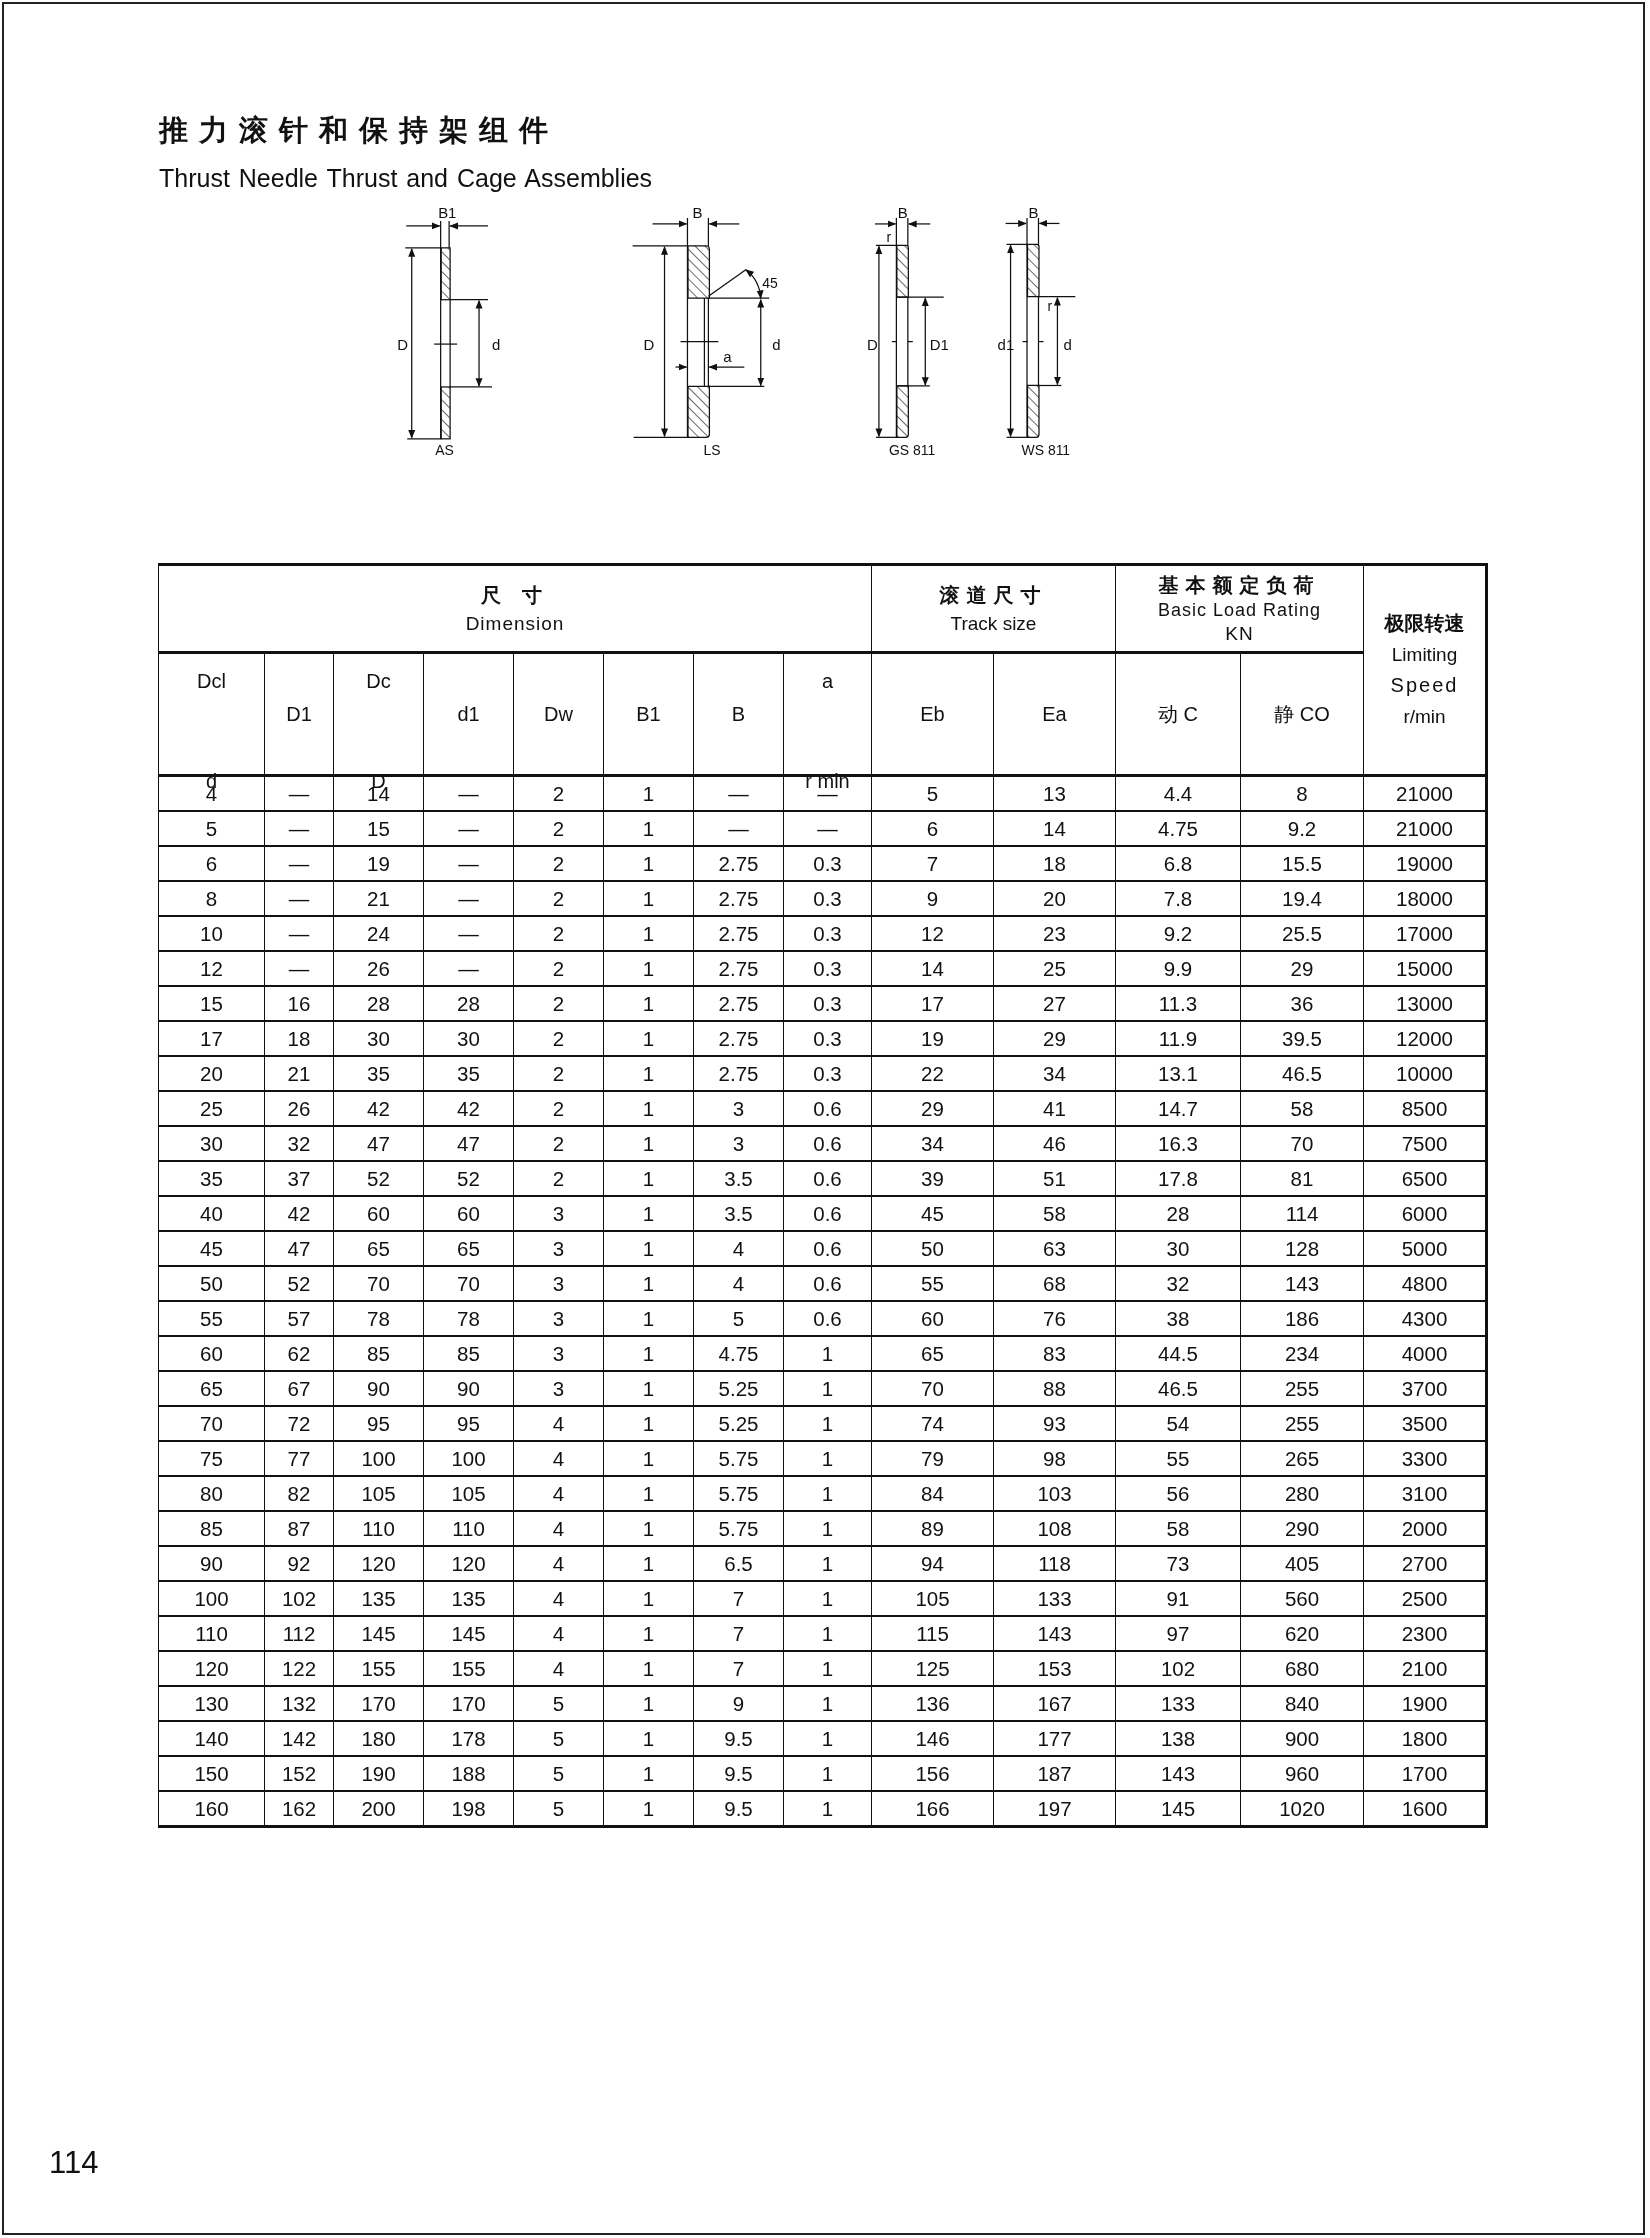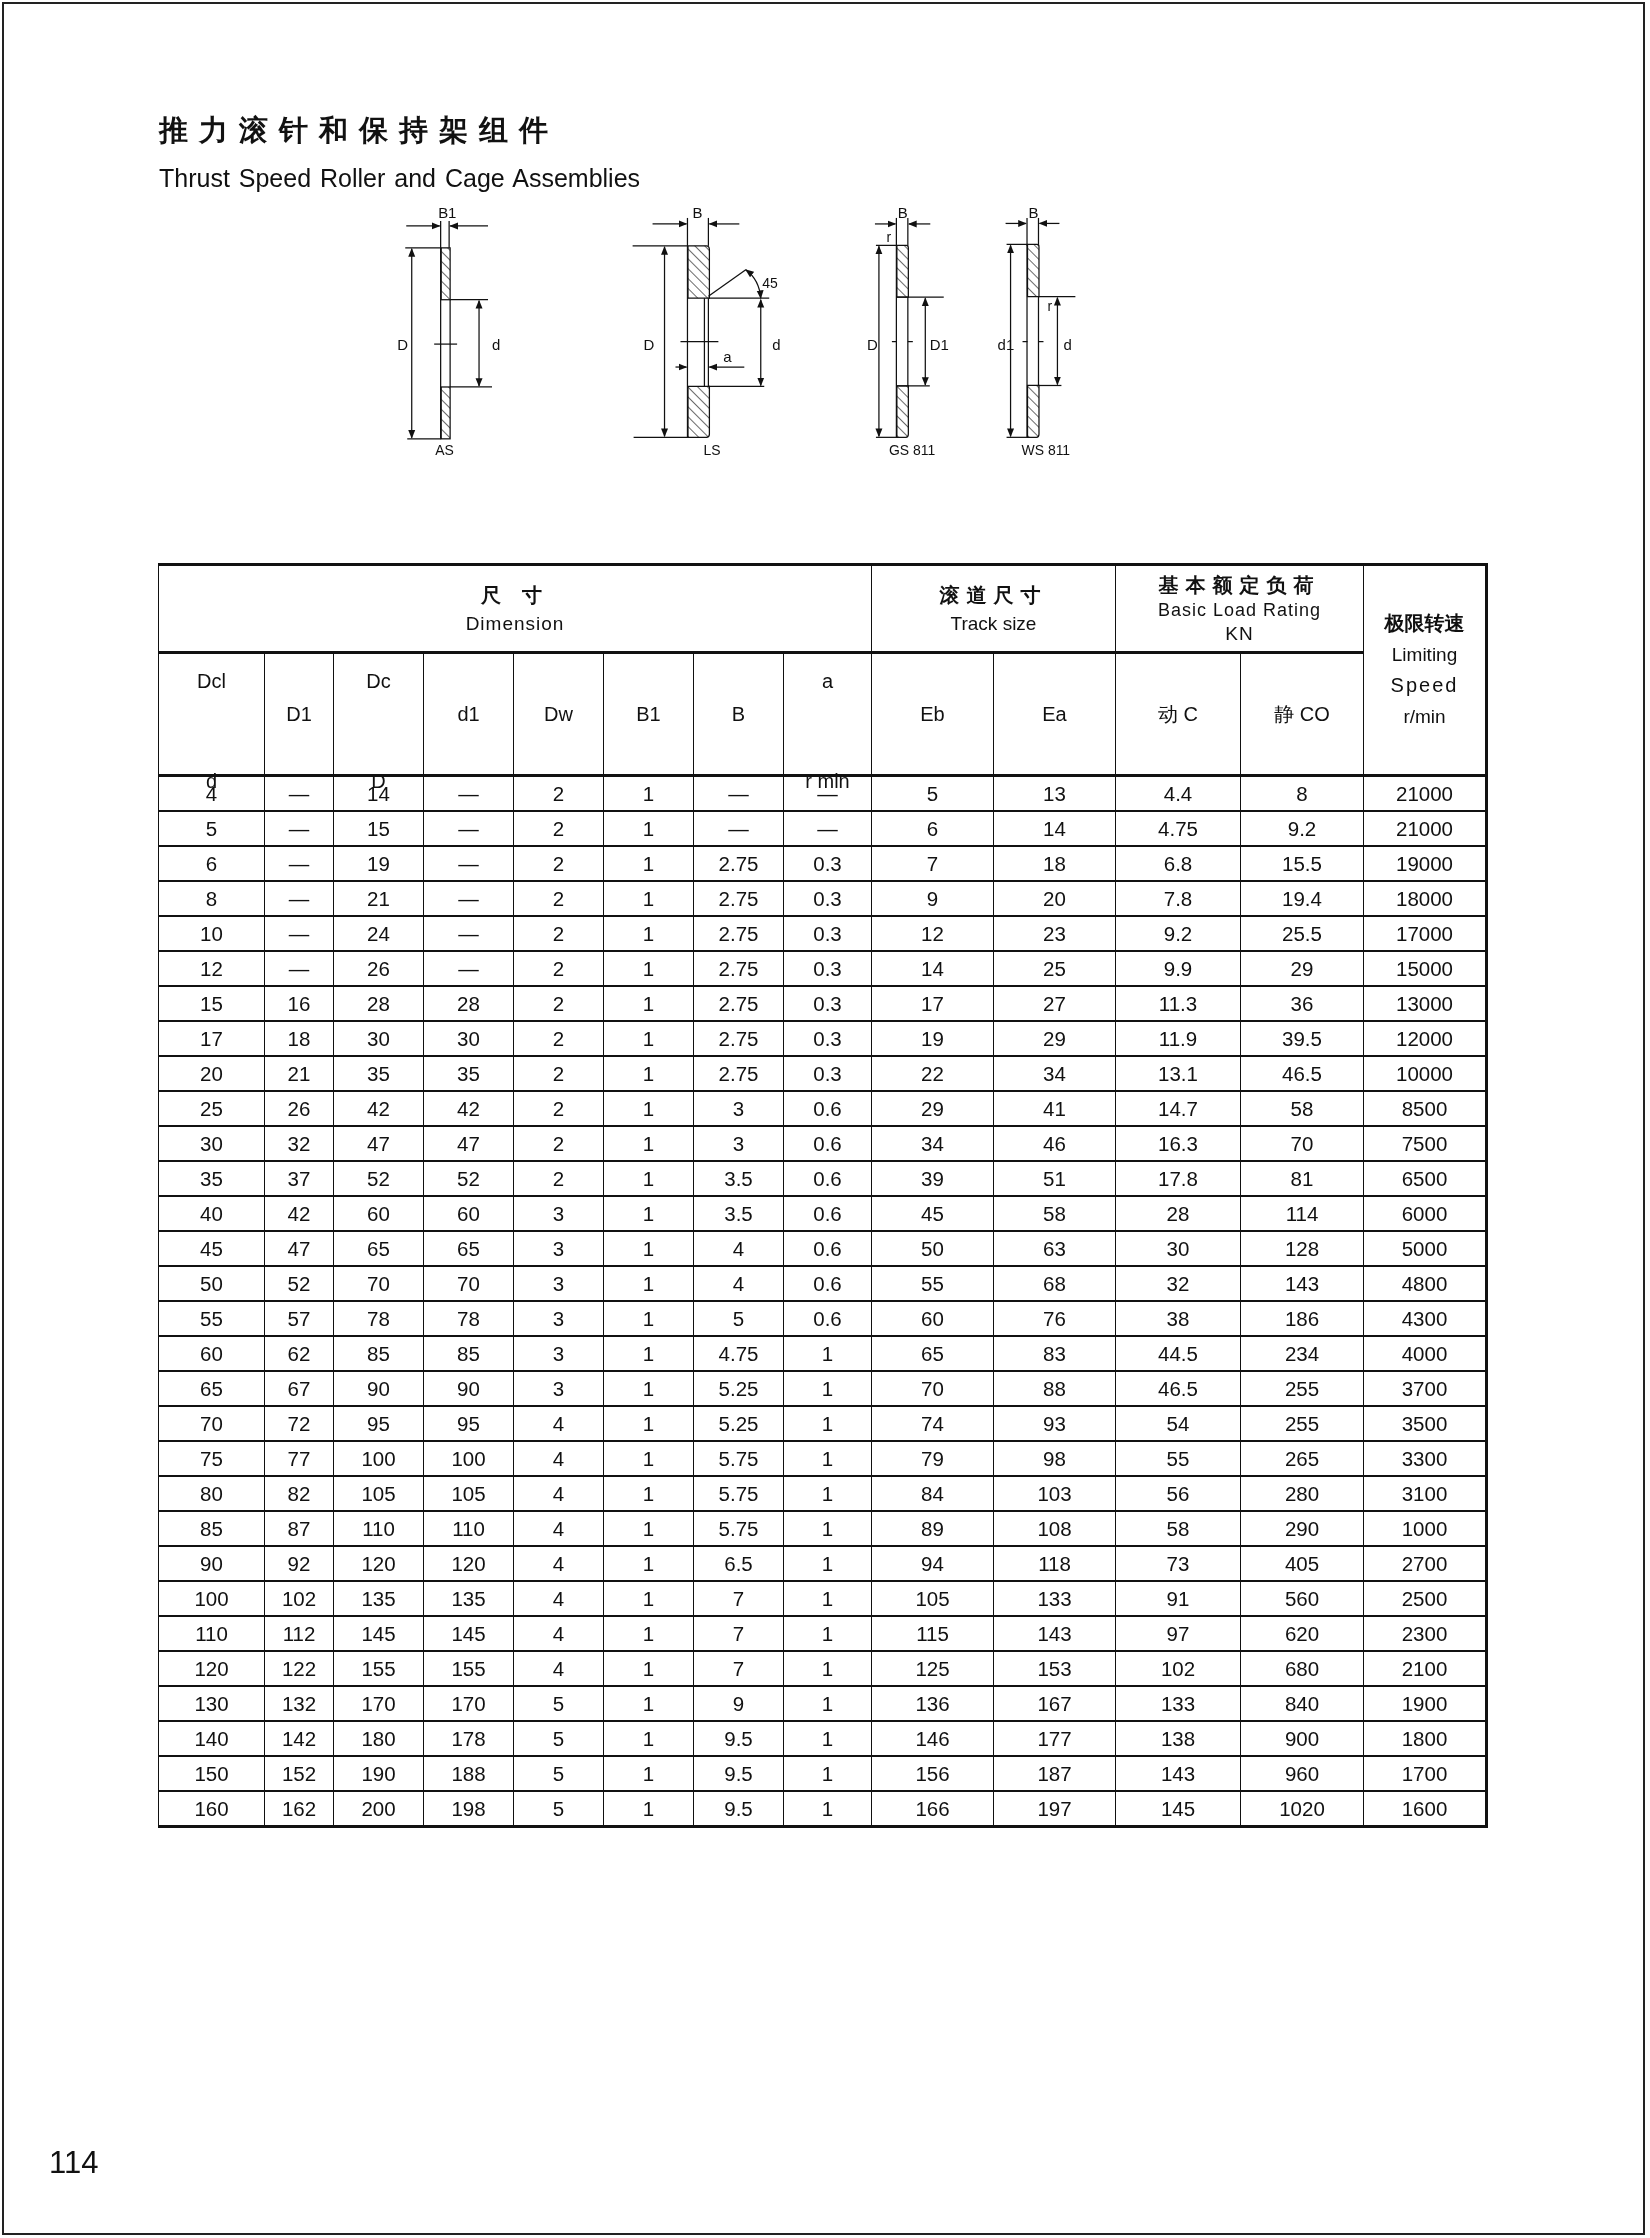--- a/index.html
+++ b/index.html
@@ -26,21 +26,21 @@
     .col-stack span { display: block; line-height: 30px; }
     .speed-stack span { display: block; line-height: 31px; }
     .page-number { position: absolute; left: 49px; top: 2145px; font-size: 31px; color: #111; }
   </style>
 </head>
 <body>
 
 <div class="page-frame"></div>
 
 <div class="title-cn">推力滚针和保持架组件</div>
-<div class="title-en">Thrust  Speed Roller and Cage Assemblies</div>
+<div class="title-en">Thrust  Needle Thrust and Cage Assemblies</div>
 
 <div class="diagrams">
   <svg viewBox="0 0 1900 720" xmlns="http://www.w3.org/2000/svg">
     <defs>
       <pattern id="hatch" width="14" height="14" patternUnits="userSpaceOnUse" patternTransform="rotate(-45)">
         <line x1="0" y1="0" x2="0" y2="14" stroke="#111" stroke-width="2.5"></line>
       </pattern>
       <marker id="arr" viewBox="0 0 10 10" refX="9" refY="5" markerWidth="7" markerHeight="7" orient="auto-start-reverse">
         <path d="M0,1 L10,5 L0,9 z" fill="#111"></path>
       </marker>
@@ -542,21 +542,21 @@
         <td>110</td>
         <td>110</td>
         <td>4</td>
         <td>1</td>
         <td>5.75</td>
         <td>1</td>
         <td>89</td>
         <td>108</td>
         <td>58</td>
         <td>290</td>
-        <td class="outer-right">1000</td>
+        <td class="outer-right">2000</td>
       </tr>
       <tr>
         <td>90</td>
         <td>92</td>
         <td>120</td>
         <td>120</td>
         <td>4</td>
         <td>1</td>
         <td>6.5</td>
         <td>1</td>

